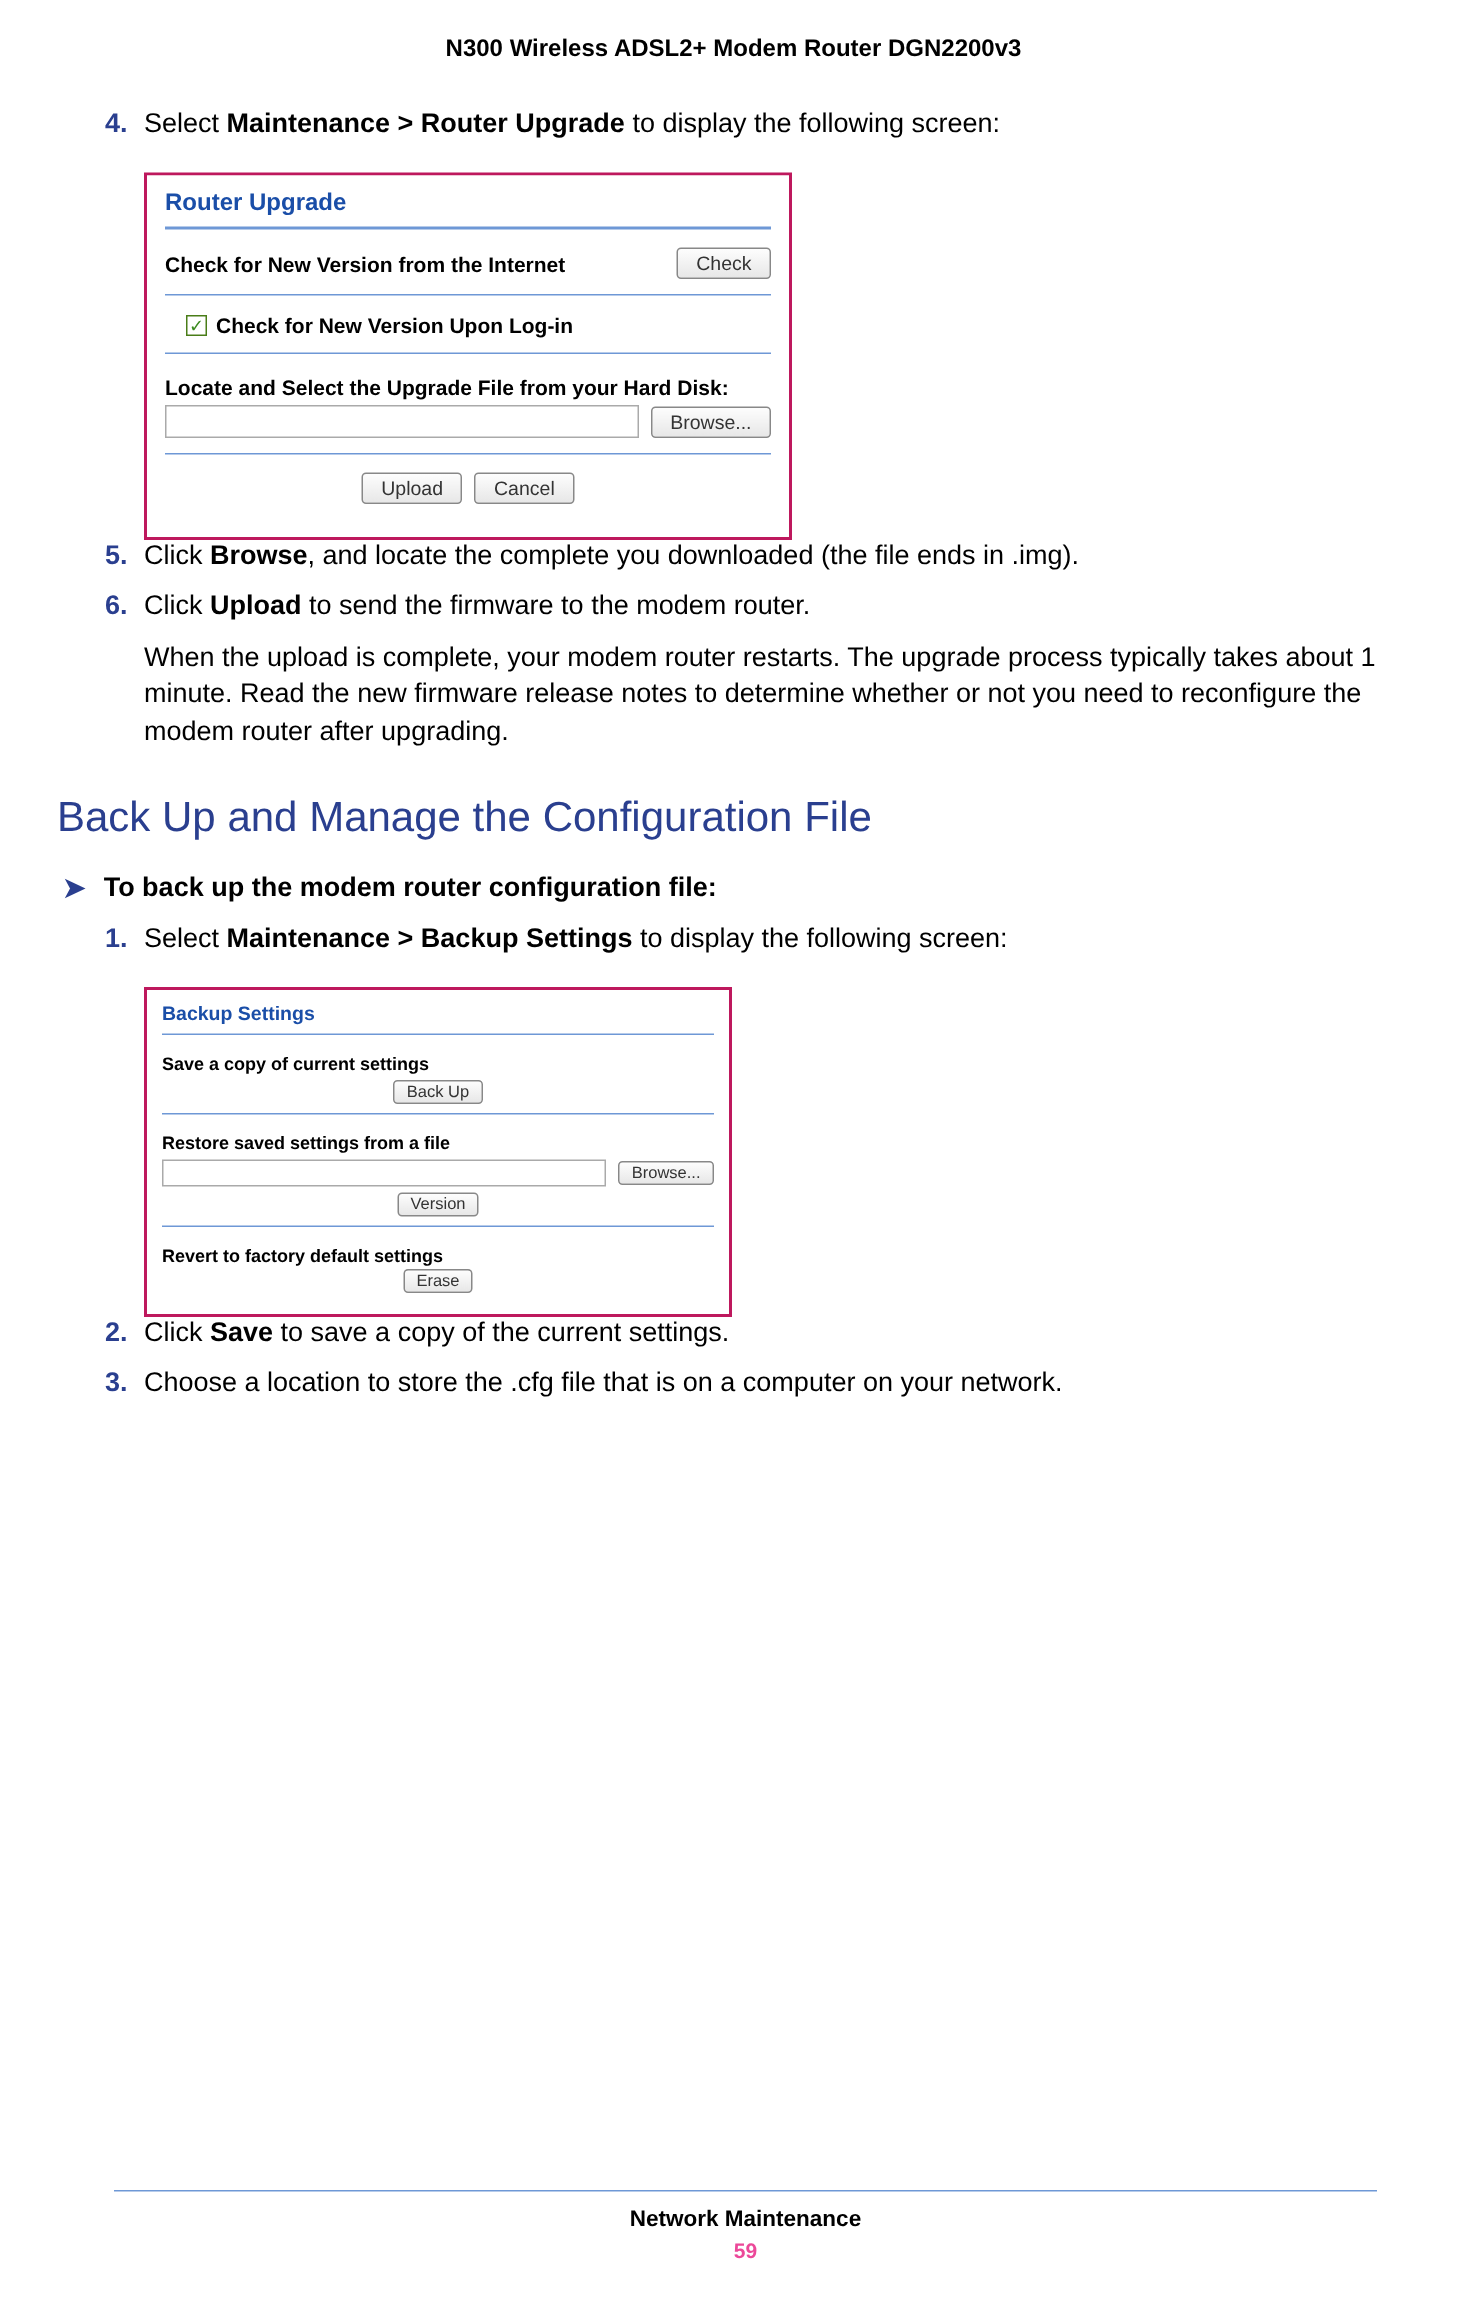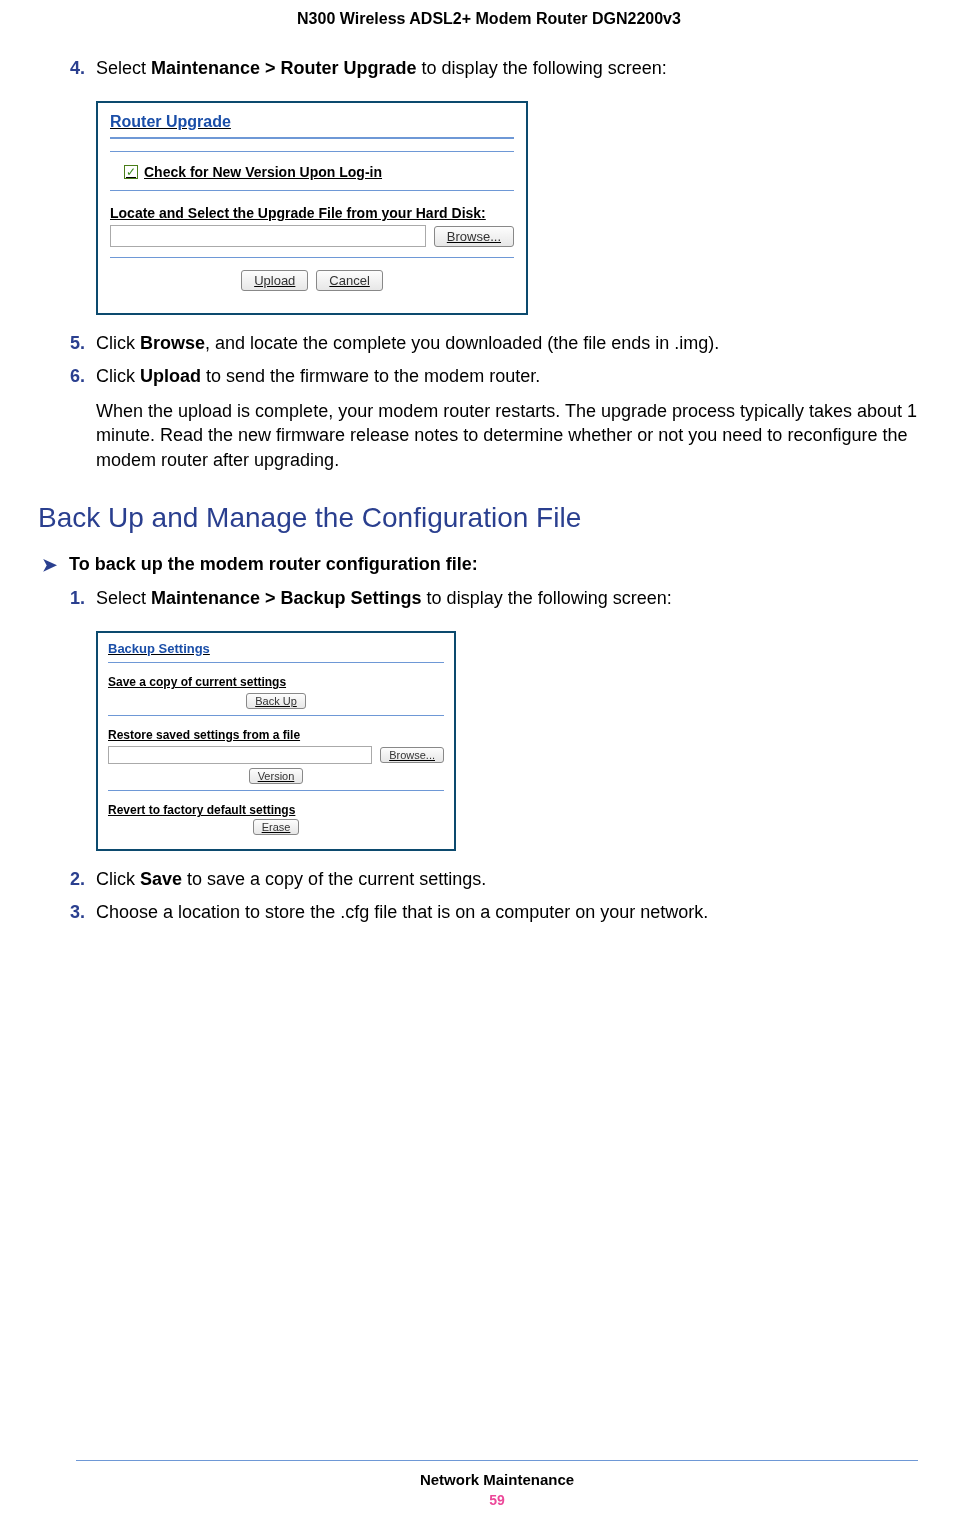--- a/index.html
+++ b/index.html
@@ -6,21 +6,21 @@
     body {
       font-family: Arial, Helvetica, sans-serif;
       font-size: 18px;
       color: #000;
       background: #fff;
       width: 978px;
       margin: 0 auto;
       padding: 0;
     }
     .page {
-      padding: 10px 60px 40px 60px;
+      padding: 24px 60px 40px 60px;
       position: relative;
       min-height: 1536px;
     }
     .doc-header {
       text-align: center;
       font-weight: bold;
       font-size: 16px;
       padding-bottom: 30px;
     }
     .content {
@@ -39,30 +39,29 @@
     }
     .ordered-body {
       flex: 1;
     }
     .ordered-body .para {
       margin-top: 12px;
       line-height: 1.35;
     }
     .bold { font-weight: bold; }
     .screenshot-box {
-      border: 2px solid #0c4a6e;
-      margin: 10px 0 18px 36px;
+      border: 2px solid #be185d;
+      margin: 10px 0 0 36px;
       display: inline-block;
-      text-decoration: underline;
     }
     .router-upgrade-box {
       width: 432px;
     }
     .backup-box {
-      width: 360px;
+      width: 392px;
     }
     .panel-inner {
       padding: 10px 12px 12px 12px;
       background: #fff;
     }
     .panel-title {
       color: #1a4ea8;
       font-weight: bold;
       font-size: 16px;
       margin-bottom: 6px;
@@ -164,20 +163,24 @@
       <div class="ordered-body">
         <span>Select </span><span class="bold">Maintenance &gt; Router Upgrade</span><span> to display the following screen:</span>
       </div>
     </div>
 
     
     <div class="screenshot-box router-upgrade-box">
       <div class="panel-inner">
         <div class="panel-title">Router Upgrade</div>
         <hr class="blue-hr">
+        <div class="panel-row">
+          <div class="panel-label">Check for New Version from the Internet</div>
+          <button class="win-btn">Check</button>
+        </div>
         <hr class="blue-hr thin">
         <div class="chk-row">
           <div class="chk">✓</div>
           <div class="panel-label" style="flex:none">Check for New Version Upon Log-in</div>
         </div>
         <hr class="blue-hr thin">
         <div class="panel-label" style="margin-top:14px">Locate and Select the Upgrade File from your Hard Disk:</div>
         <div class="panel-row" style="margin-top:4px">
           <div class="win-input"></div>
           <button class="win-btn">Browse...</button>

